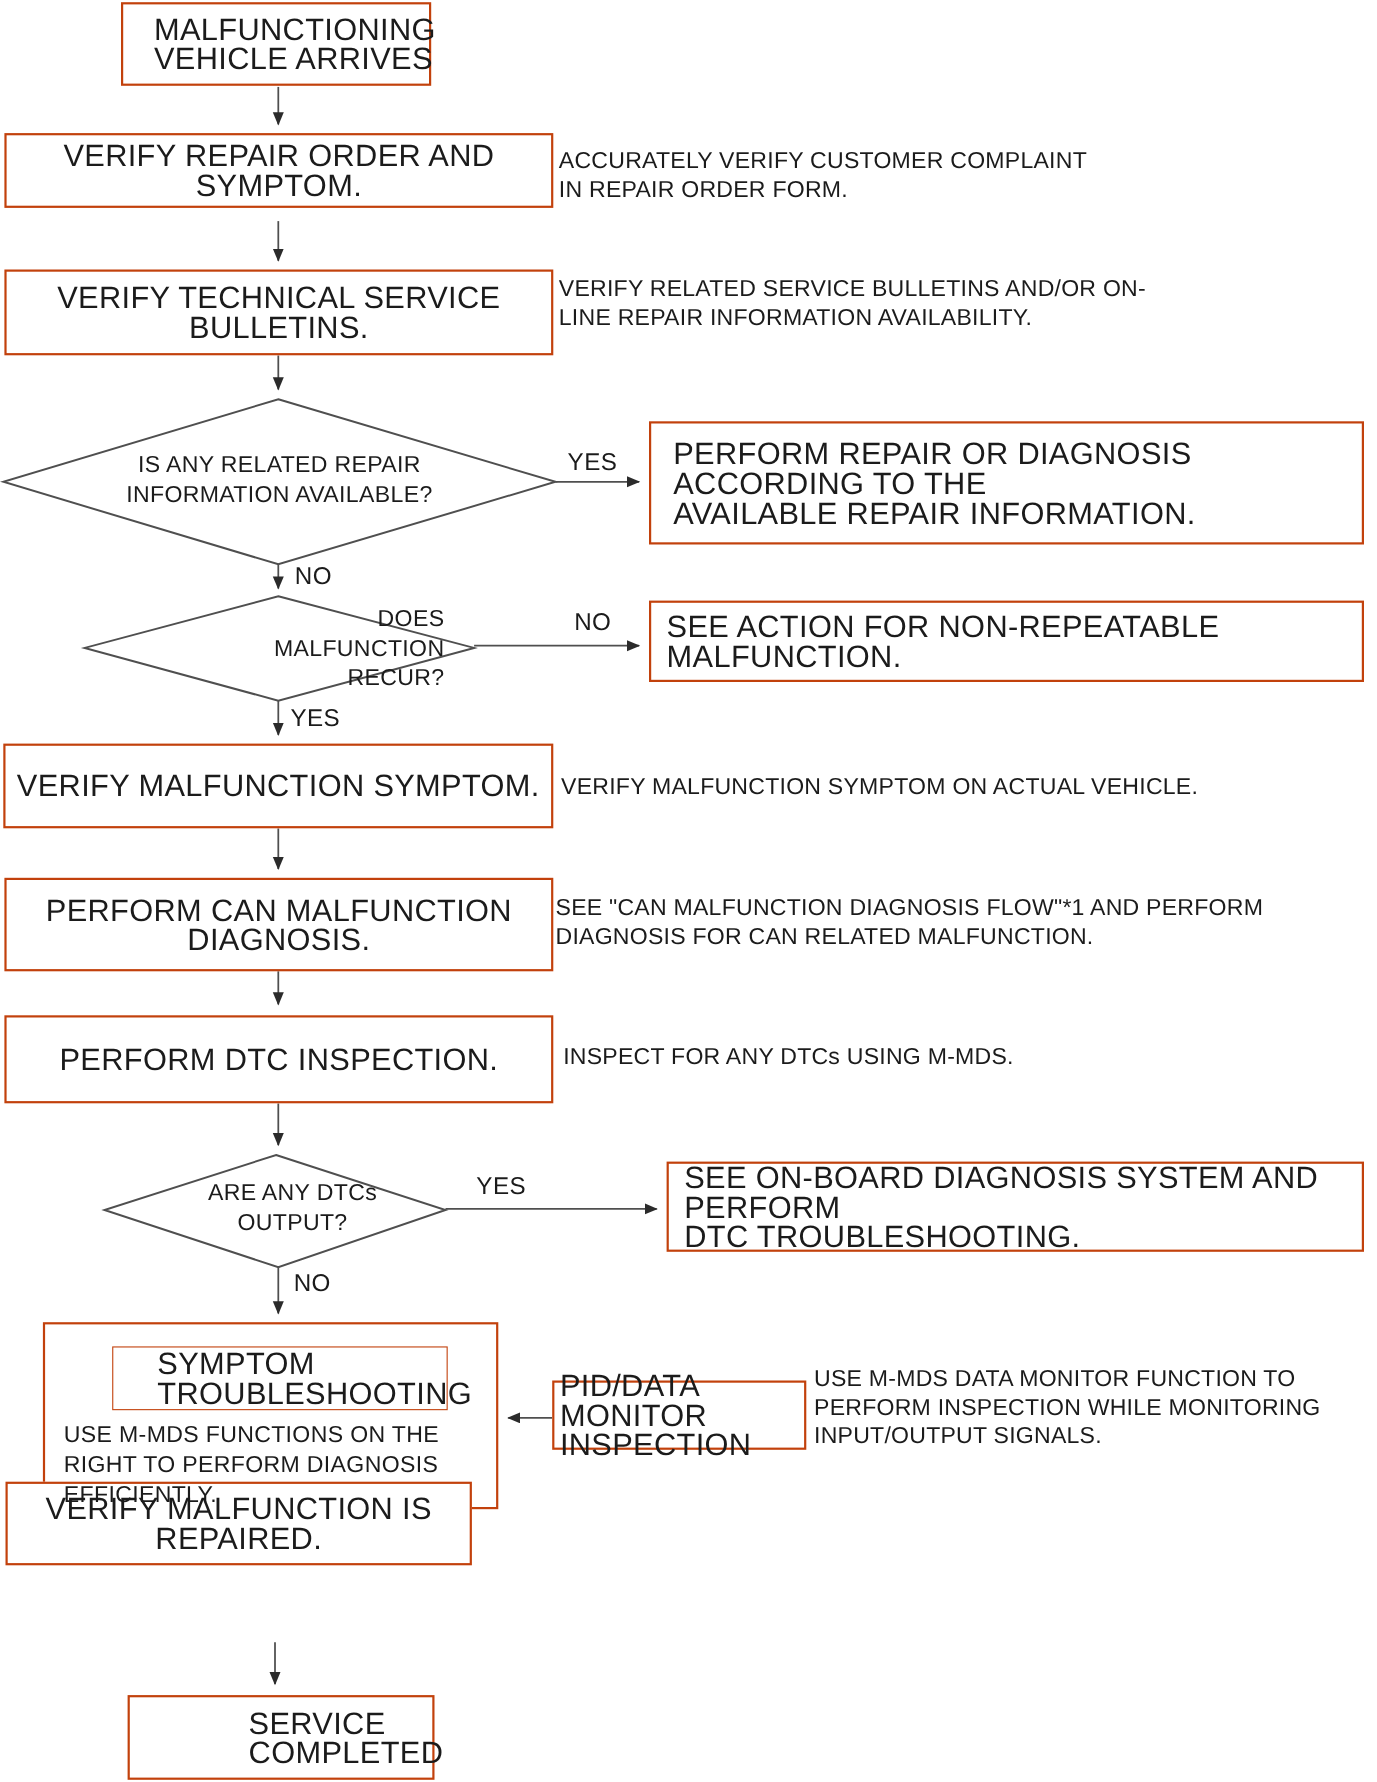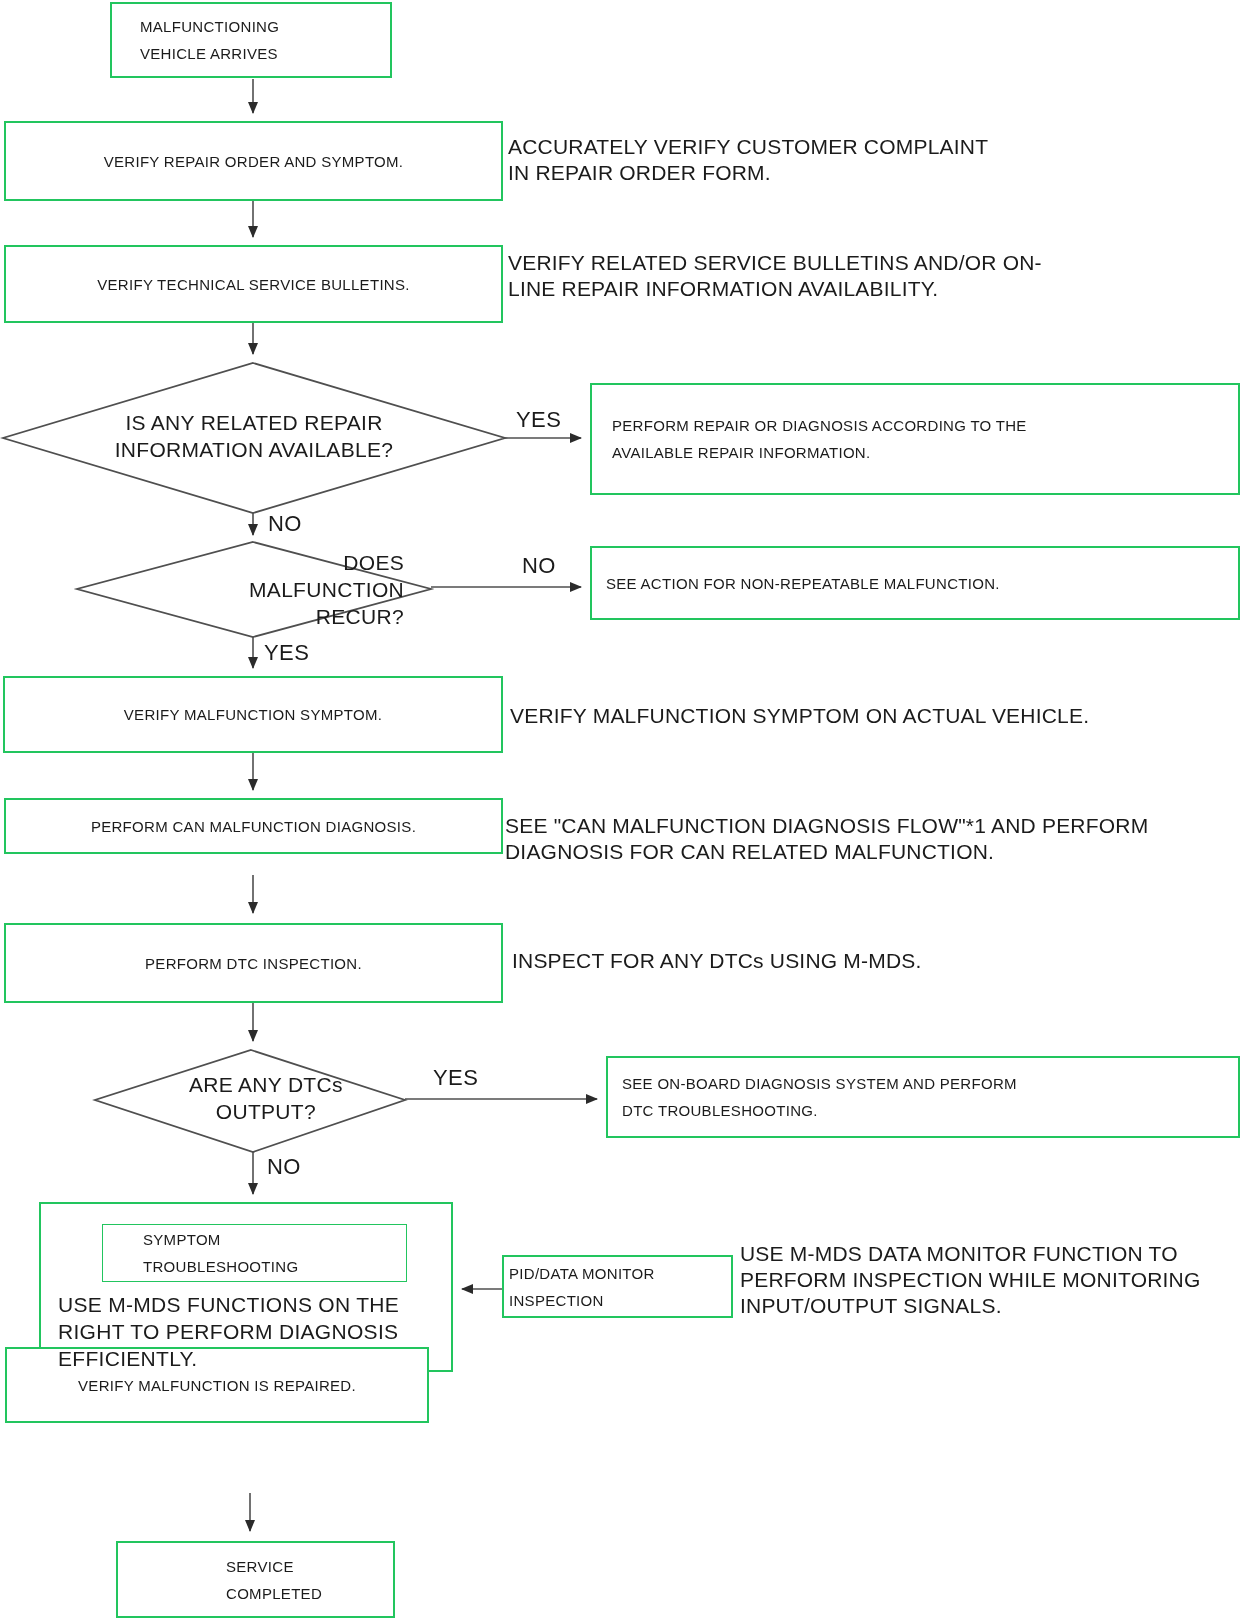--- a/index.html
+++ b/index.html
@@ -8,28 +8,28 @@
     width:1252px;height:1620px;
     background:#ffffff;
     font-family:"Liberation Sans", sans-serif;
     color:#1b1b1b;
     overflow:hidden;
   }
   #wires{position:absolute;left:0;top:0;width:1252px;height:1620px;z-index:1;}
   .box{
     position:absolute;
     box-sizing:border-box;
-    border:2px solid #22c55e;
+    border:2px solid #c2410c;
     background:#ffffff;
     display:flex;
     align-items:center;
     justify-content:center;
     text-align:center;
     white-space:pre-line;
-    font-size:15px;
+    font-size:28px;
     line-height:27px;
     letter-spacing:0.3px;
     z-index:2;
   }
   .box.left-text{
     justify-content:flex-start;
     text-align:left;
     padding:0 14px;
   }
   .box.inner{border-width:1.5px;}
@@ -96,32 +96,32 @@
     <line x1="502" y1="1289" x2="462" y2="1289" stroke="#4f4f4f" stroke-width="1.6" marker-end="url(#arw)"></line>
 
     <polygon points="253,363 505,438 253,513 3,438" fill="#ffffff" stroke="#4f4f4f" stroke-width="1.8"></polygon>
     <polygon points="253,542 431,589 253,637 77,589" fill="#ffffff" stroke="#4f4f4f" stroke-width="1.8"></polygon>
     <polygon points="251,1050 405,1100 253,1152 95,1100" fill="#ffffff" stroke="#4f4f4f" stroke-width="1.8"></polygon>
   </svg>
 
   <div class="box" style="left:110px;top:2px;width:282px;height:76px;justify-content:flex-start;text-align:left;padding-left:28px;">MALFUNCTIONING
 VEHICLE ARRIVES</div>
 
-  <div class="box" style="left:4px;top:121px;width:499px;height:80px;">VERIFY REPAIR ORDER AND SYMPTOM.</div>
+  <div class="box" style="left:4px;top:121px;width:499px;height:68px;">VERIFY REPAIR ORDER AND SYMPTOM.</div>
 
   <div class="box" style="left:4px;top:245px;width:499px;height:78px;">VERIFY TECHNICAL SERVICE BULLETINS.</div>
 
   <div class="box left-text" style="left:590px;top:383px;width:650px;height:112px;padding-left:20px;">PERFORM REPAIR OR DIAGNOSIS ACCORDING TO THE
 AVAILABLE REPAIR INFORMATION.</div>
 
   <div class="box left-text" style="left:590px;top:546px;width:650px;height:74px;">SEE ACTION FOR NON-REPEATABLE MALFUNCTION.</div>
 
   <div class="box" style="left:3px;top:676px;width:500px;height:77px;">VERIFY MALFUNCTION SYMPTOM.</div>
 
-  <div class="box" style="left:4px;top:798px;width:499px;height:56px;">PERFORM CAN MALFUNCTION DIAGNOSIS.</div>
+  <div class="box" style="left:4px;top:798px;width:499px;height:85px;">PERFORM CAN MALFUNCTION DIAGNOSIS.</div>
 
   <div class="box" style="left:4px;top:923px;width:499px;height:80px;">PERFORM DTC INSPECTION.</div>
 
   <div class="box left-text" style="left:606px;top:1056px;width:634px;height:82px;">SEE ON-BOARD DIAGNOSIS SYSTEM AND PERFORM
 DTC TROUBLESHOOTING.</div>
 
   <div class="box" style="left:39px;top:1202px;width:414px;height:170px;"></div>
   <div class="box inner" style="left:102px;top:1224px;width:305px;height:58px;justify-content:flex-start;text-align:left;padding-left:40px;">SYMPTOM
 TROUBLESHOOTING</div>
   <div class="big-note-body" style="left:58px;top:1291px;">USE M-MDS FUNCTIONS ON THE

